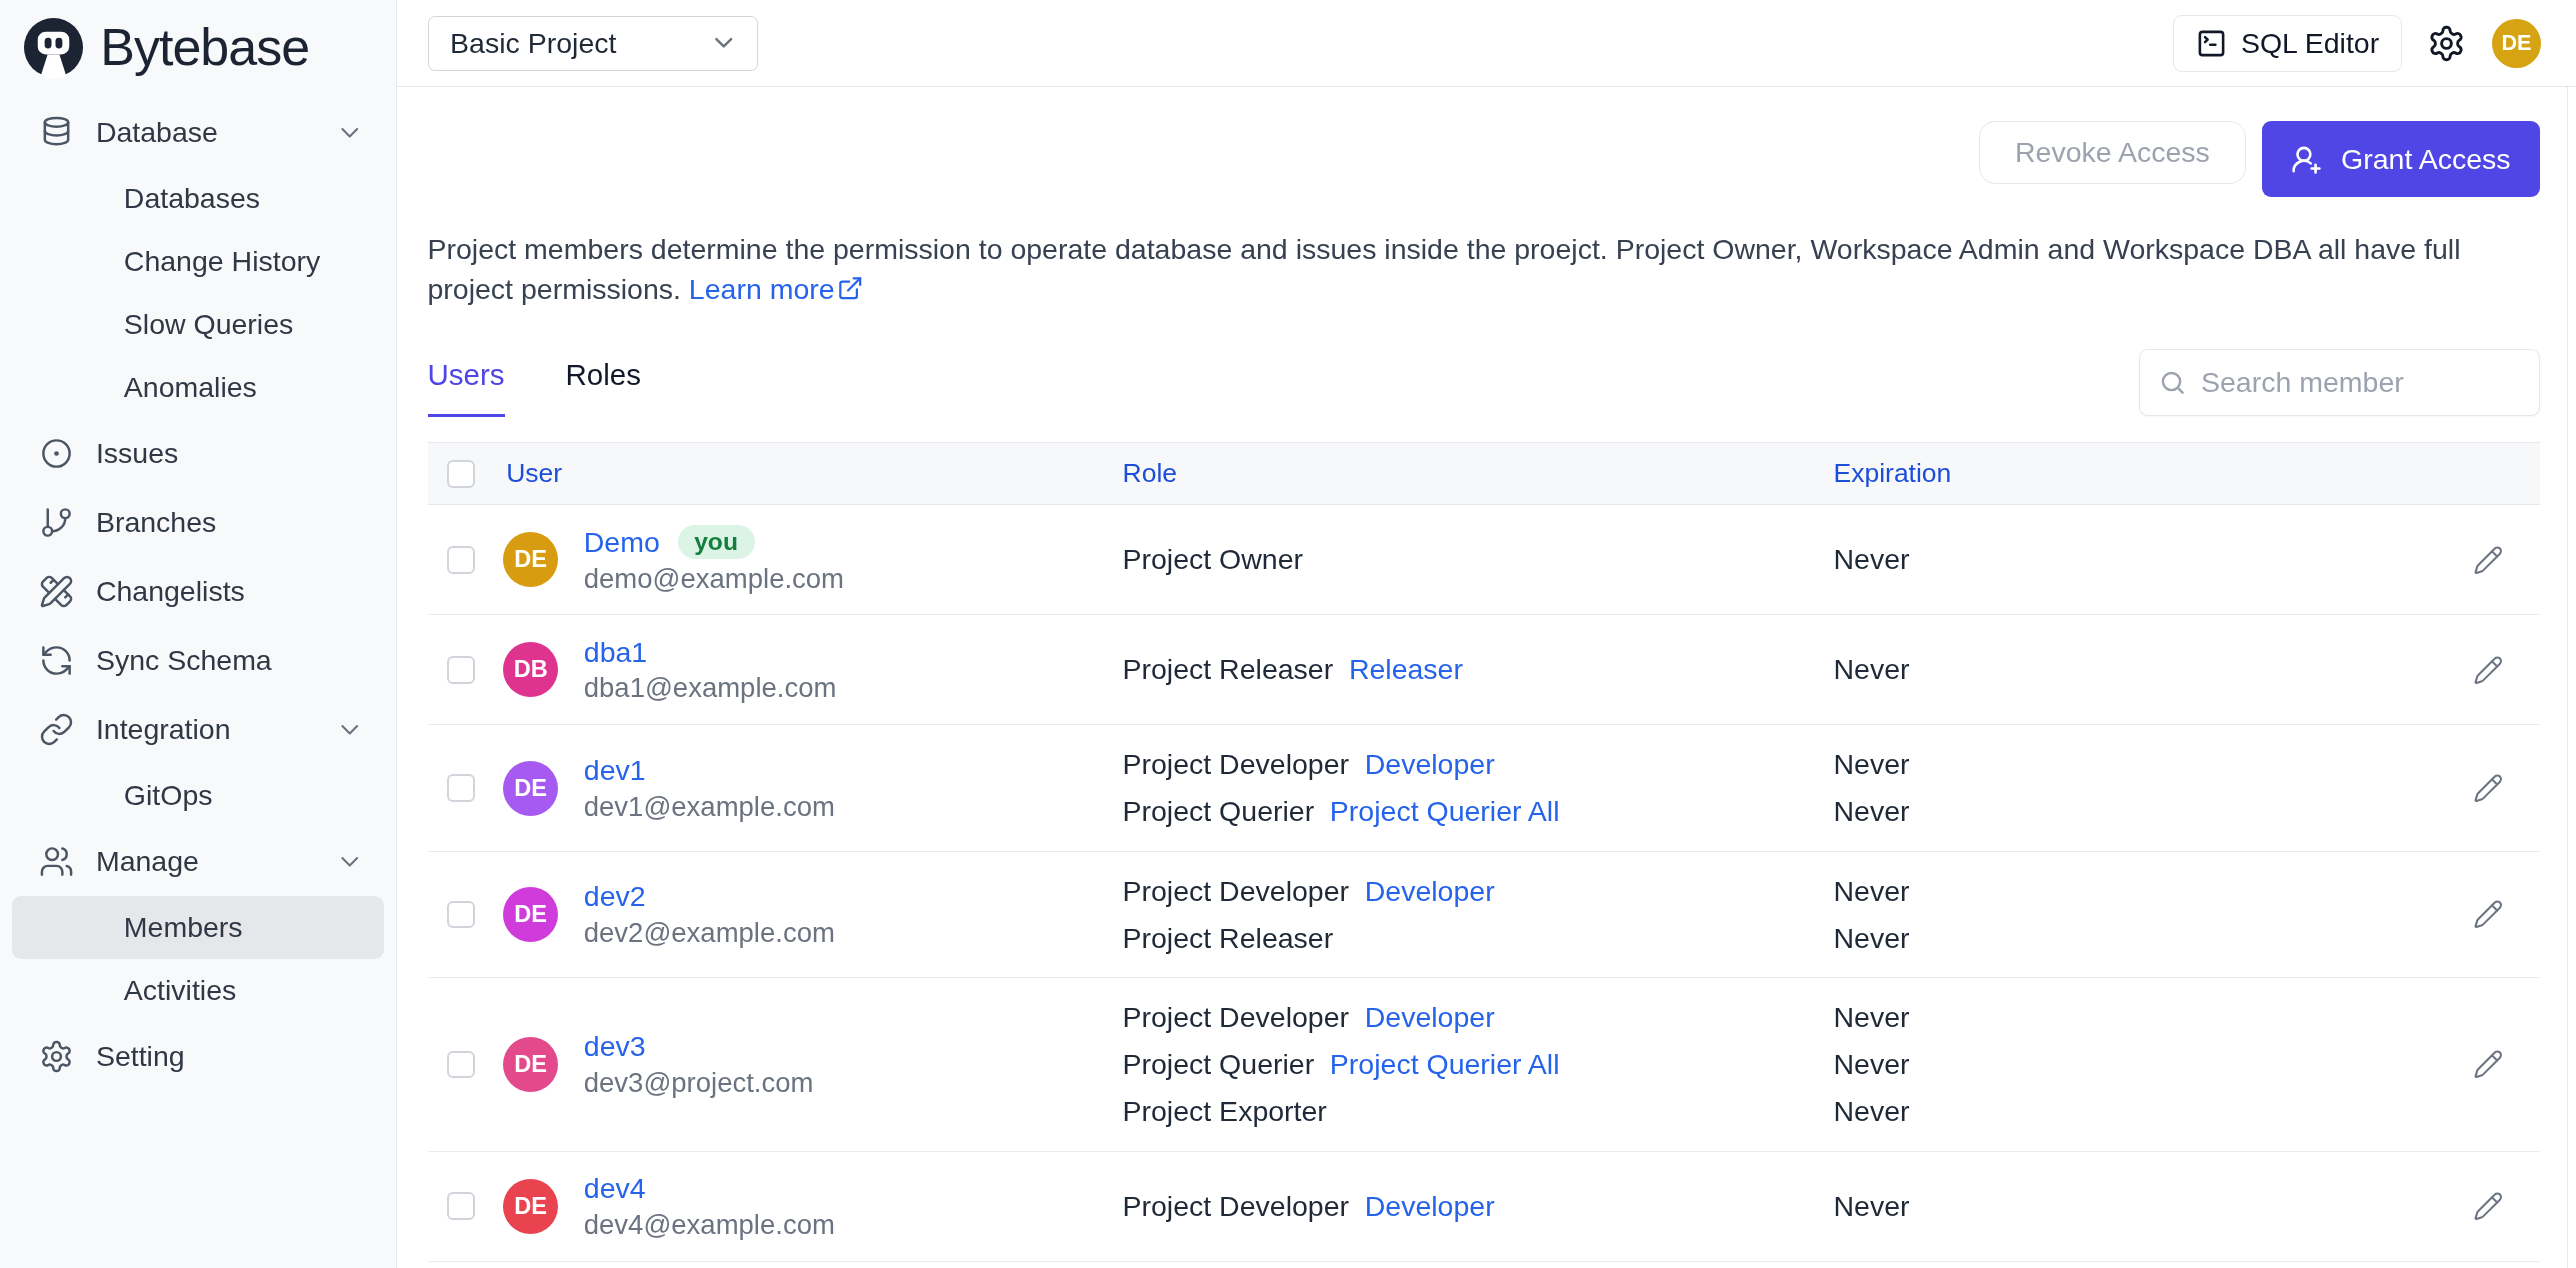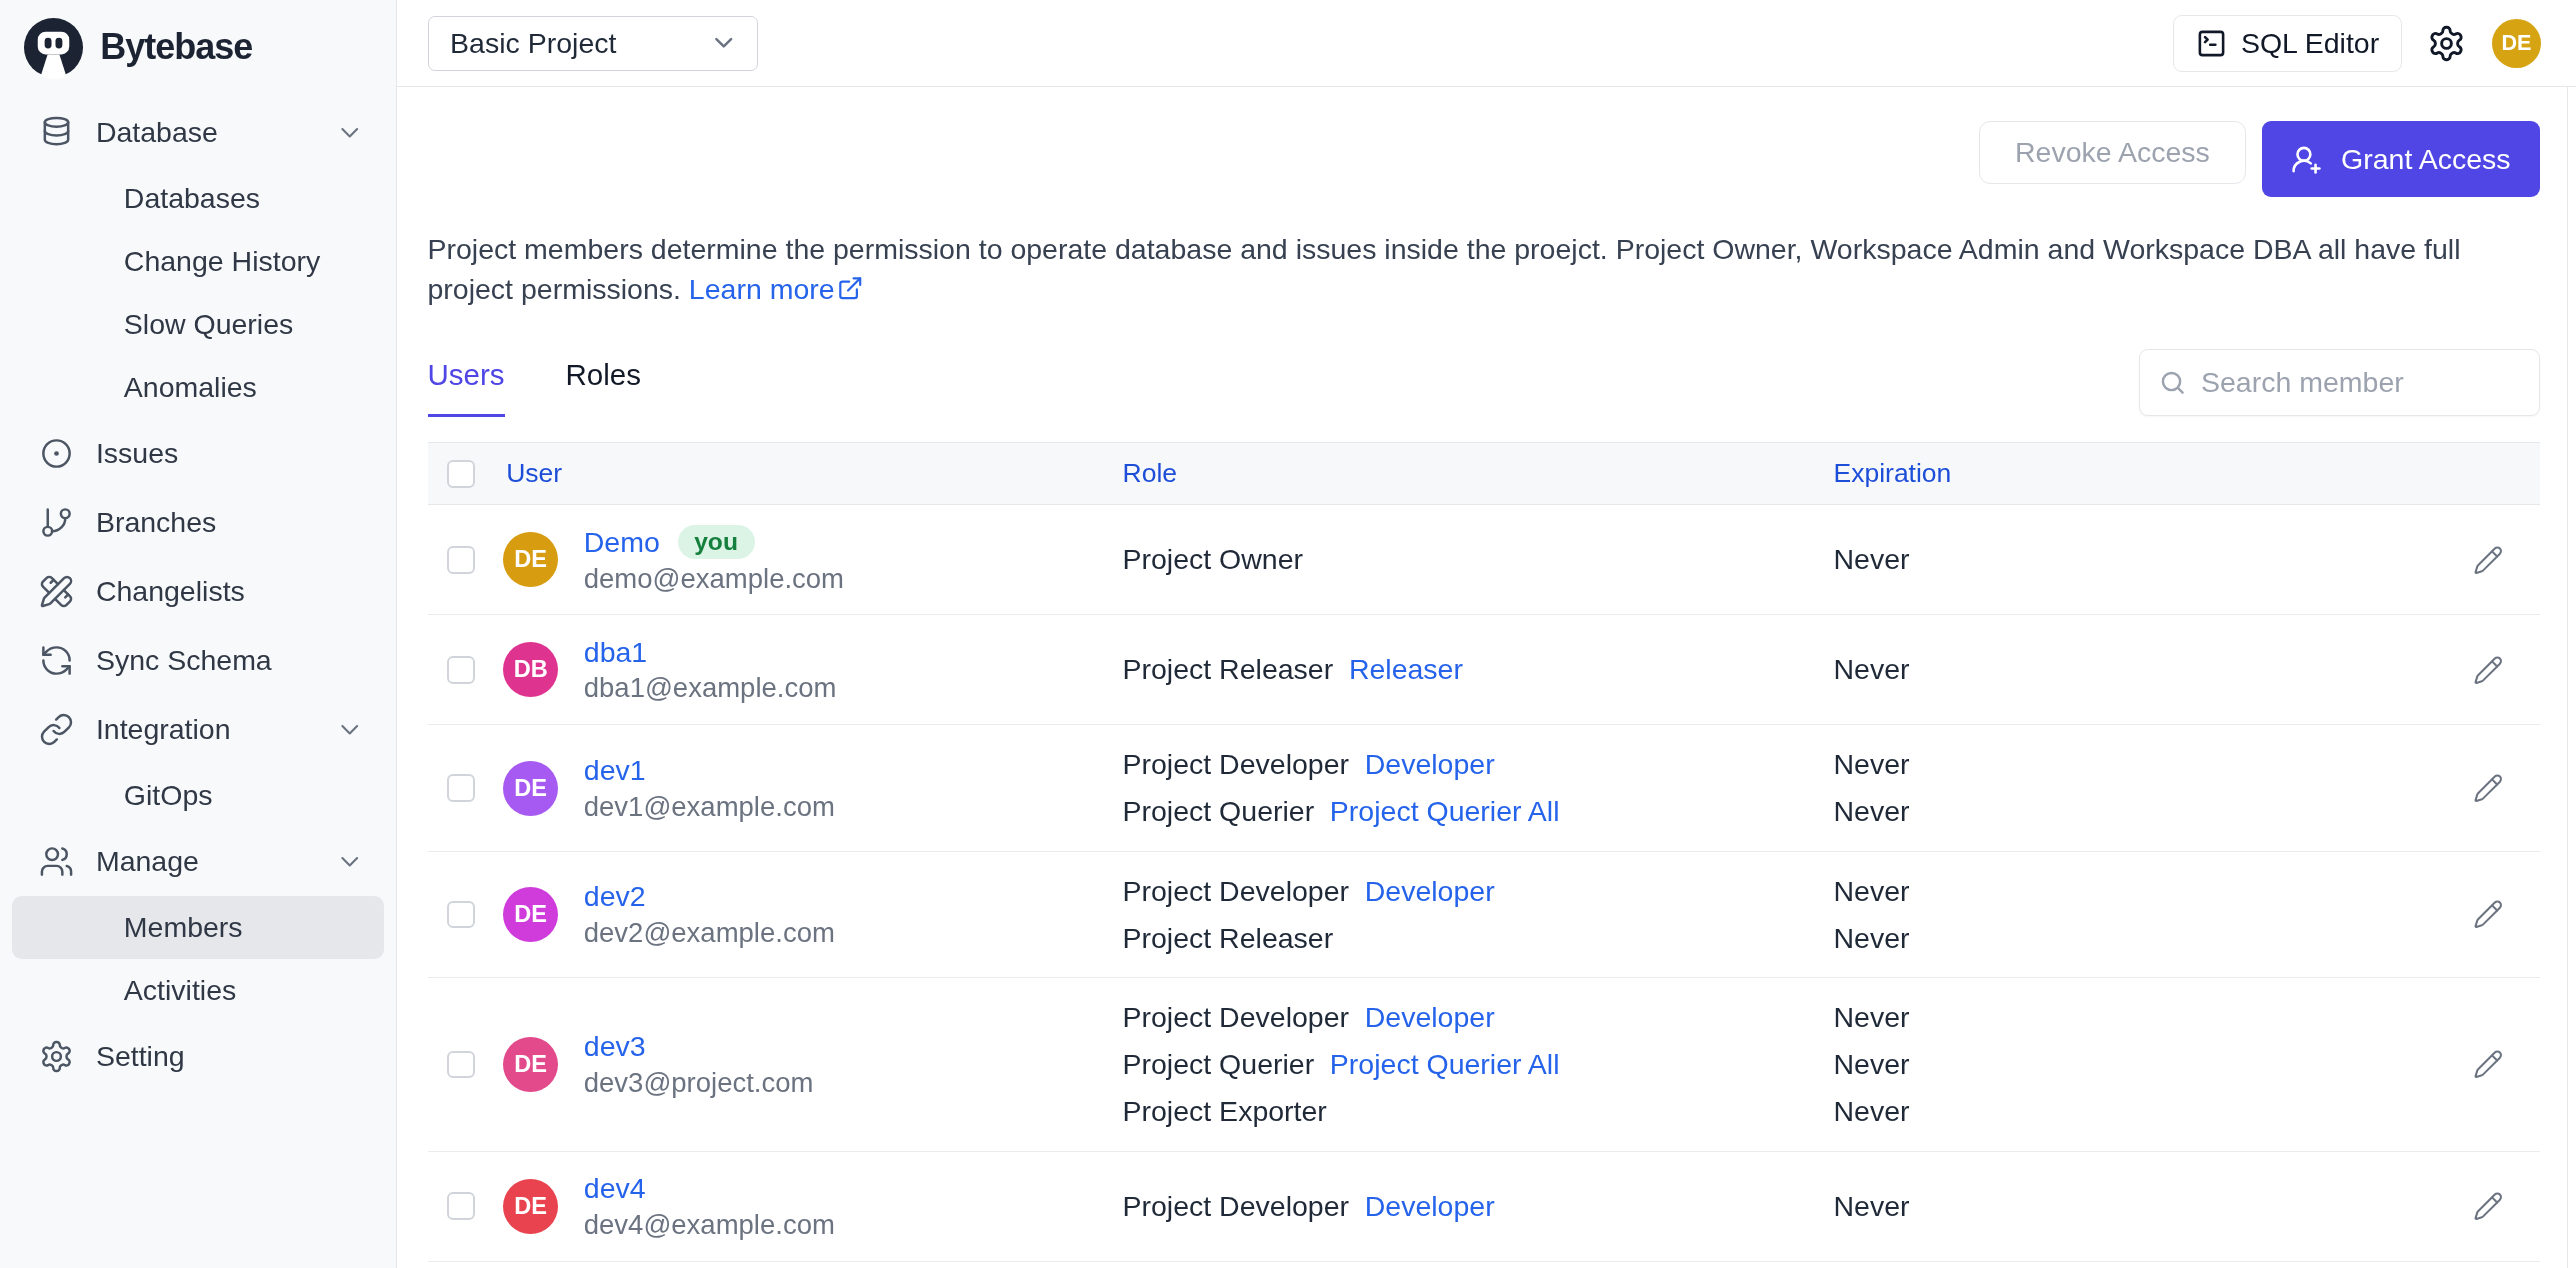--- a/index.html
+++ b/index.html
@@ -5,21 +5,21 @@
   * { margin:0; padding:0; box-sizing:border-box; }
   html,body { width:2576px; height:1268px; overflow:hidden; background:#fff;
     font-family:"Liberation Sans", sans-serif; color:#1F2937; }
   .app { display:flex; width:2576px; height:1268px; position:relative; }
 
   
   .sidebar { width:397px; min-width:397px; height:100%; background:#F8F9FB;
     border-right:1px solid #E5E7EB; display:flex; flex-direction:column; }
   .logo-row { display:flex; align-items:center; gap:15.7px; padding:15.7px 0 9.8px 21.6px; }
   .logo-mark { width:63px; height:63px; }
-  .logo-text { font-size:36px; font-weight:700; color:#1C2434; letter-spacing:-1px;text-align:right; }
+  .logo-text { font-size:52px; font-weight:400; color:#1C2434; letter-spacing:-1px;text-align:right; }
   .nav { padding:9.8px 11.8px 0 11.8px; display:flex; flex-direction:column; }
   .nav-item { display:flex; align-items:center; height:69px; border-radius:9.8px;
     padding:0 19.7px 0 27.5px; cursor:pointer; color:#303846; }
   .nav-item .nv-icon { width:35px; height:35px; margin-right:21.6px; color:#4B5563; display:flex; }
   .nav-item .nv-icon svg { width:35px; height:35px; }
   .nav-item .nv-label { font-size:28.5px; font-weight:500; }
   .nav-item .nv-chevron { margin-left:auto; color:#6B7280; display:flex; }
   .nav-item .nv-chevron svg { width:29.5px; height:29.5px; }
   .nav-item.child { height:63px; padding-left:112px; }
   .nav-item.child .nv-label { font-weight:400; }
@@ -44,21 +44,21 @@
     display:flex; align-items:center; gap:13.8px; padding:0 21.6px; font-size:28.5px; color:#111827; cursor:pointer; }
   .sql-btn svg { width:31px; height:31px; }
   .gear-btn { display:flex; color:#111827; cursor:pointer; }
   .gear-btn svg { width:39px; height:39px; }
   .avatar-top { width:49px; height:49px; border-radius:50%; display:flex; align-items:center;
     justify-content:center; color:#fff; font-size:21.6px; font-weight:700; cursor:pointer; }
 
   
   .content { flex:1; padding:0 36px 0 30.5px; overflow:hidden; }
   .actions-row { margin-top:34px; display:flex; justify-content:flex-end; gap:15.7px; }
-  .btn-secondary { height:63px; padding:0 35px; border:1px solid #E5E7EB; border-radius:11px;
+  .btn-secondary { height:63px; padding:0 35px; border:1px solid #E5E7EB; border-radius:16px;
     background:#fff; color:#9CA3AF; font-size:28.5px; display:flex; align-items:center; cursor:pointer; }
   .btn-primary { height:76px; padding:0 29.5px; border:none; border-radius:9px;
     color:#fff; font-size:28.5px; font-weight:500; display:flex; align-items:center; gap:19px; cursor:pointer; }
   .btn-primary svg { width:31px; height:31px; }
   .desc { margin-top:32px; font-size:28.5px; line-height:40px; color:#374151; max-width:2129px; }
   .desc a { color:#2563EB; text-decoration:none; cursor:pointer; }
   .desc .ext { display:inline-block; vertical-align:-2.9px; margin-left:2px; }
   .desc .ext svg { width:26.5px; height:26.5px; }
 
   .tabs-row { margin-top:34px; display:flex; align-items:flex-end; justify-content:space-between; height:71px; }

